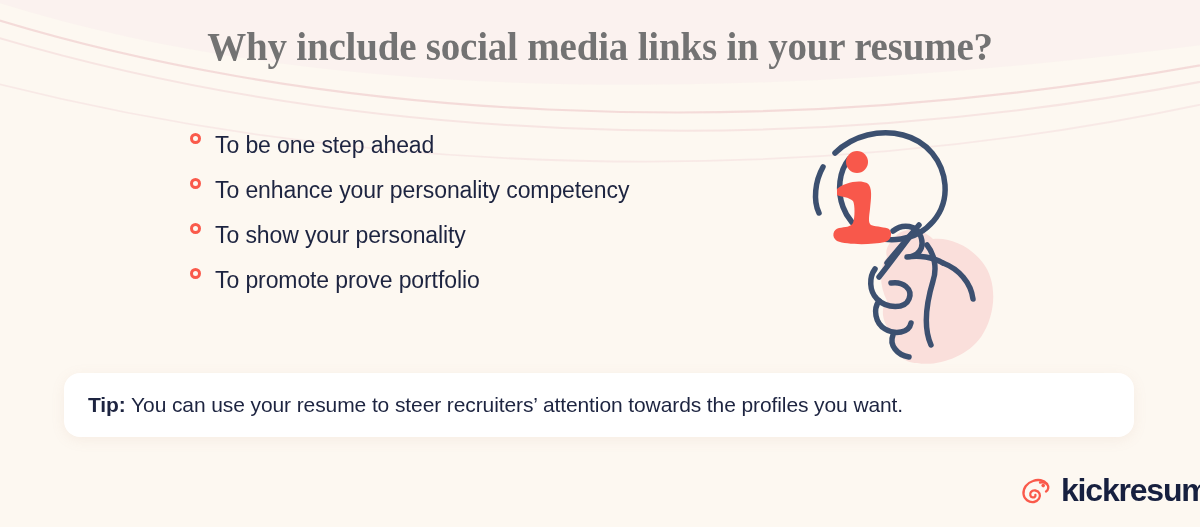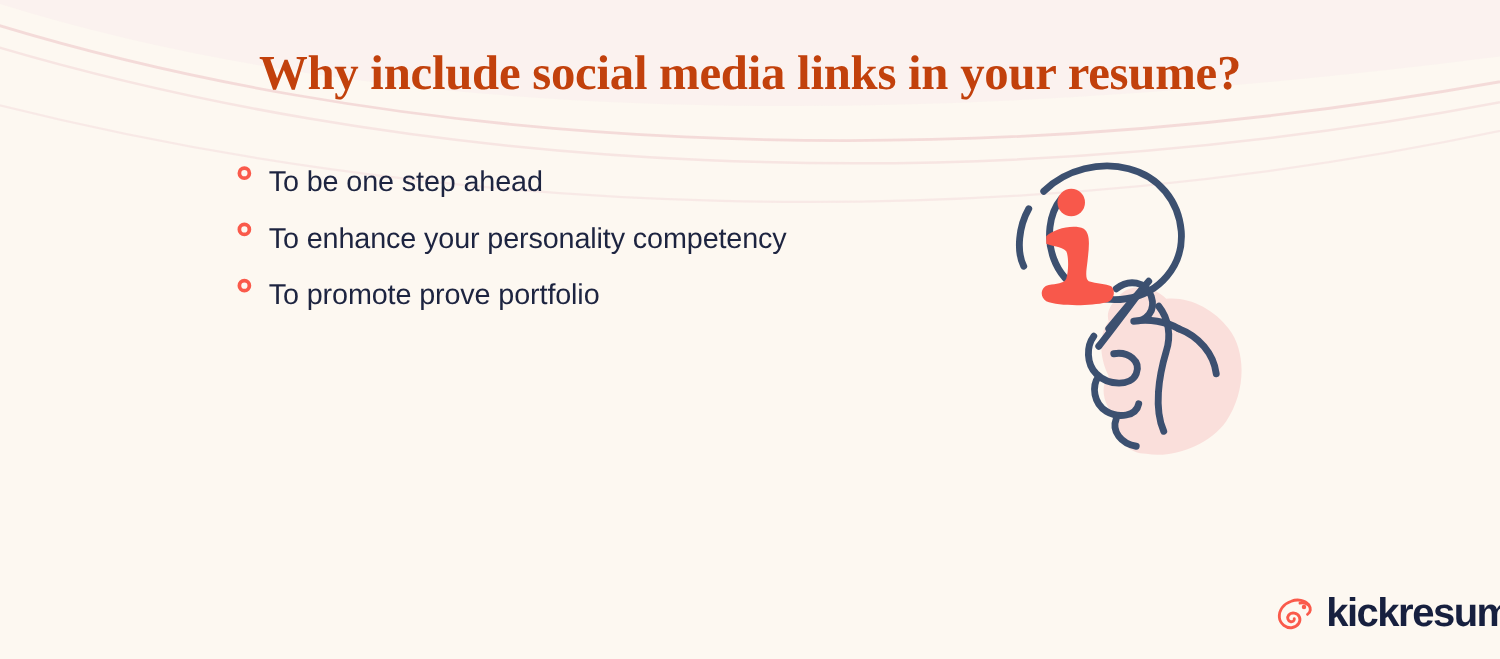--- a/index.html
+++ b/index.html
@@ -29,28 +29,28 @@
     top: 0;
     width: 1200px;
     height: 527px;
     pointer-events: none;
   }
 
   
   .title {
     position: absolute;
     left: 0;
-    top: 36px;
+    top: 24px;
     width: 1200px;
     text-align: center;
     font-family: "Liberation Serif", "DejaVu Serif", serif;
     font-size: 39px;
     font-weight: 700;
     letter-spacing: -0.2px;
-    color: #c2410c;
+    color: #737373;
     white-space: nowrap;
   }
 
   
   .bullet-list {
     position: absolute;
     left: 190px;
     top: 132px;
     width: 600px;
     margin: 0;
@@ -157,20 +157,24 @@
     <li class="bullet-item">
       <span class="bullet-marker"></span>
       <span class="bullet-text">To be one step ahead</span>
     </li>
     <li class="bullet-item">
       <span class="bullet-marker"></span>
       <span class="bullet-text">To enhance your personality competency</span>
     </li>
     <li class="bullet-item">
       <span class="bullet-marker"></span>
+      <span class="bullet-text">To show your personality</span>
+    </li>
+    <li class="bullet-item">
+      <span class="bullet-marker"></span>
       <span class="bullet-text">To promote prove portfolio</span>
     </li>
   </ul>
 
   <svg class="illustration" viewBox="0 0 250 260">
     <g>
       <path d="M112 152 C 104 162 104 180 112 196 C 104 204 108 222 120 230
                C 116 244 126 258 142 258 C 162 262 192 252 206 232
                C 222 208 222 176 208 158 C 196 142 176 132 158 134
                C 146 122 128 122 120 132 C 112 140 110 146 112 152 Z" fill="#fadfdb"></path>
@@ -200,20 +204,23 @@
       <circle cx="82" cy="57" r="11"></circle>
       <path d="M 62 84 C 68 78 84 74 92 78 C 98 82 96 94 95 104
                C 94 112 93 118 96 120 C 102 122 110 122 114 124
                C 118 128 116 136 110 137
                C 96 140 72 140 62 136 C 56 132 58 124 64 123
                C 70 122 76 122 78 118 C 80 112 80 100 78 96
                C 74 92 66 92 62 90 Z"></path>
     </g>
   </svg>
 
+  <div class="tip-card">
+    <div class="tip-text"><span class="tip-label">Tip:</span><span> You can use your resume to steer recruiters’ attention towards the profiles you want.</span></div>
+  </div>
 
   <div class="logo">
     <svg class="logo-mark" width="32" height="32" viewBox="0 0 32 32">
       <g fill="none" stroke="#fa5a4b" stroke-width="2.3" stroke-linecap="round" stroke-linejoin="round">
         <path d="M 27 10 C 24 6 18 5 13 7 C 7 9 3 14 3.5 20
                  C 4 25 9 29 14 28 C 18.5 27 21 23 19.5 19.5
                  C 18 16 13 15.5 11 18 C 9.4 20 10.3 23 12.6 23.4
                  C 14.4 23.7 15.8 22.4 15.4 20.9"></path>
         <path d="M 27 10 C 29 12.5 28.6 16 26 17.5"></path>
         <path d="M 20 8.5 C 22.5 8 25 8.6 27 10"></path>

